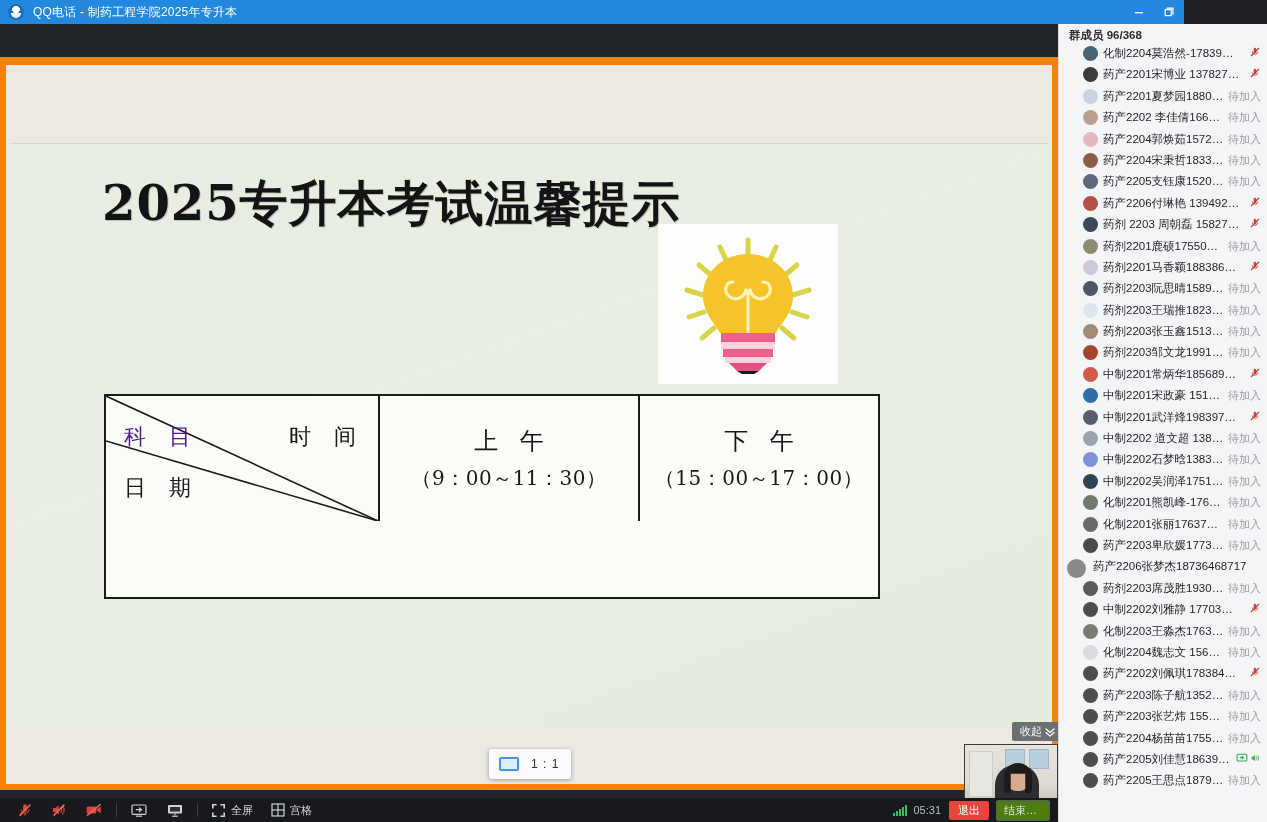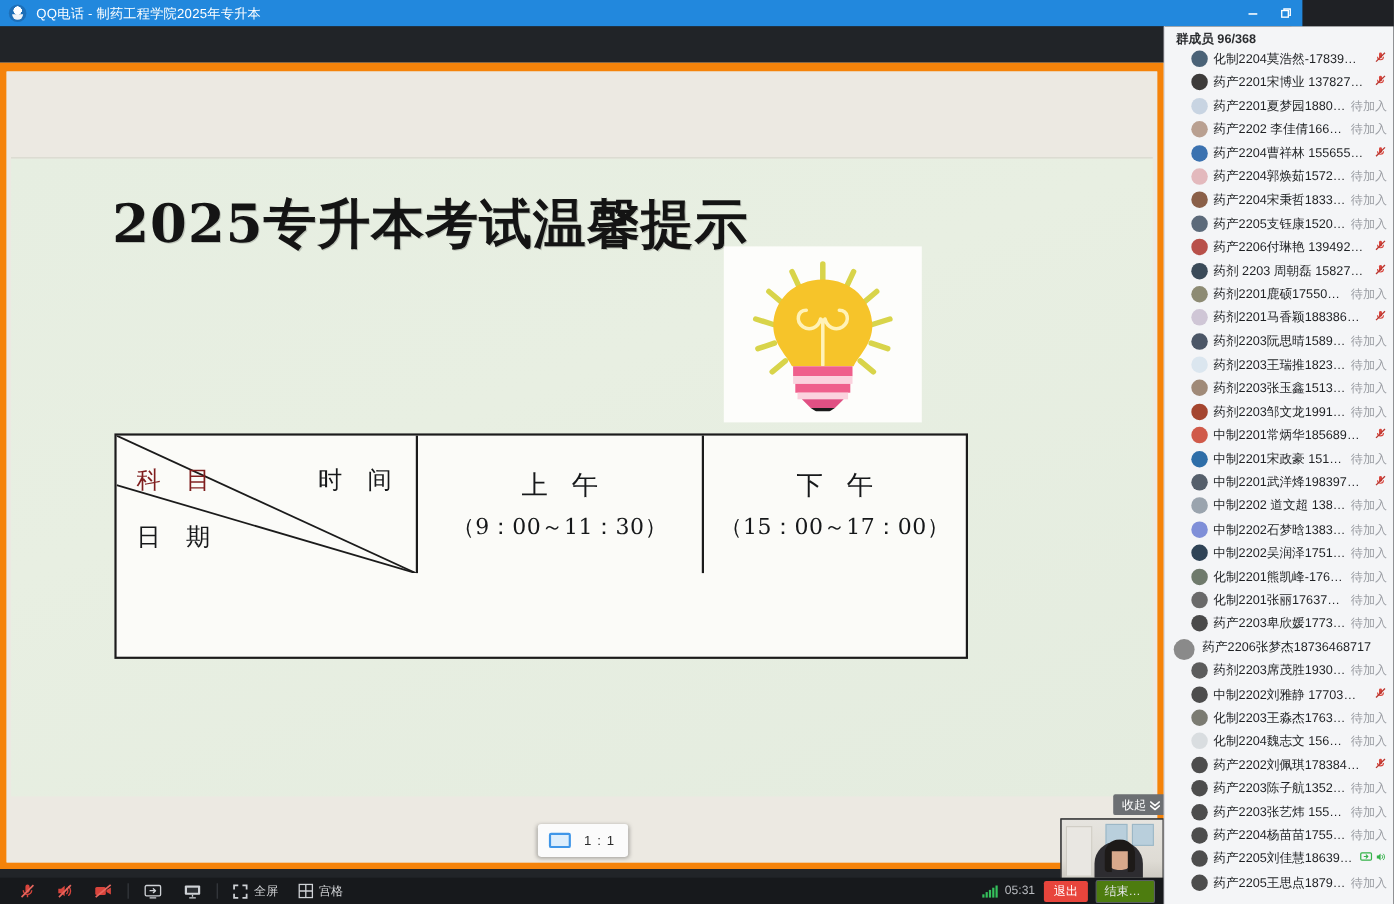--- a/index.html
+++ b/index.html
@@ -86,21 +86,21 @@
     font-family: "DejaVu Serif", "Liberation Serif", serif;
     color: #16181a;
   }
   .et-big { font-size: 24px; letter-spacing: 7px; padding-left: 7px; }
   .et-sub { font-size: 20px; margin-top: 8px; letter-spacing: .5px; }
   .et-date { font-size: 25px; letter-spacing: 1px; }
   .et-name { font-size: 23px; letter-spacing: 2px; }
   .hdr-subject {
     position: absolute; left: 18px; top: 26px;
     font-family: "DejaVu Serif", "Liberation Serif", serif;
-    font-size: 22px; letter-spacing: 8px; color: #7f1d1d;
+    font-size: 22px; letter-spacing: 8px; color: #4c1d95;
   }
   .hdr-time {
     position: absolute; right: 14px; top: 26px;
     font-family: "DejaVu Serif", "Liberation Serif", serif;
     font-size: 22px; letter-spacing: 8px; color: #16181a;
   }
   .hdr-date {
     position: absolute; left: 18px; bottom: 18px;
     font-family: "DejaVu Serif", "Liberation Serif", serif;
     font-size: 22px; letter-spacing: 8px; color: #16181a;
@@ -403,31 +403,20 @@
           <div class="m-av" style="background: rgb(200, 212, 226);"></div>
           <div class="m-name">药产2201夏梦园188073…</div>
           <div class="m-stat">待加入</div>
         </div>
         <div class="m-row">
           <div class="m-av" style="background: rgb(185, 160, 145);"></div>
           <div class="m-name">药产2202 李佳倩16692…</div>
           <div class="m-stat">待加入</div>
         </div>
         <div class="m-row">
-          <div class="m-av" style="background: rgb(59, 114, 176);"></div>
-          <div class="m-name">药产2204曹祥林 155655…</div>
-          <div class="m-ico">
-            <svg width="12" height="12" viewBox="0 0 16 16">
-              <path d="M8 2.4a1.8 1.8 0 0 1 1.8 1.8v3.4a1.8 1.8 0 0 1-3.6 0V4.2A1.8 1.8 0 0 1 8 2.4Z" fill="#d8443c"></path>
-              <path d="M4.4 7.4a3.6 3.6 0 0 0 7.2 0" fill="none" stroke="#d8443c" stroke-width="1.3"></path>
-              <line x1="2.6" y1="13.4" x2="13.4" y2="2.6" stroke="#b8352e" stroke-width="1.6"></line>
-            </svg>
-          </div>
-        </div>
-        <div class="m-row">
           <div class="m-av" style="background: rgb(227, 185, 189);"></div>
           <div class="m-name">药产2204郭焕茹157261…</div>
           <div class="m-stat">待加入</div>
         </div>
         <div class="m-row">
           <div class="m-av" style="background: rgb(138, 95, 72);"></div>
           <div class="m-name">药产2204宋秉哲183384…</div>
           <div class="m-stat">待加入</div>
         </div>
         <div class="m-row">

